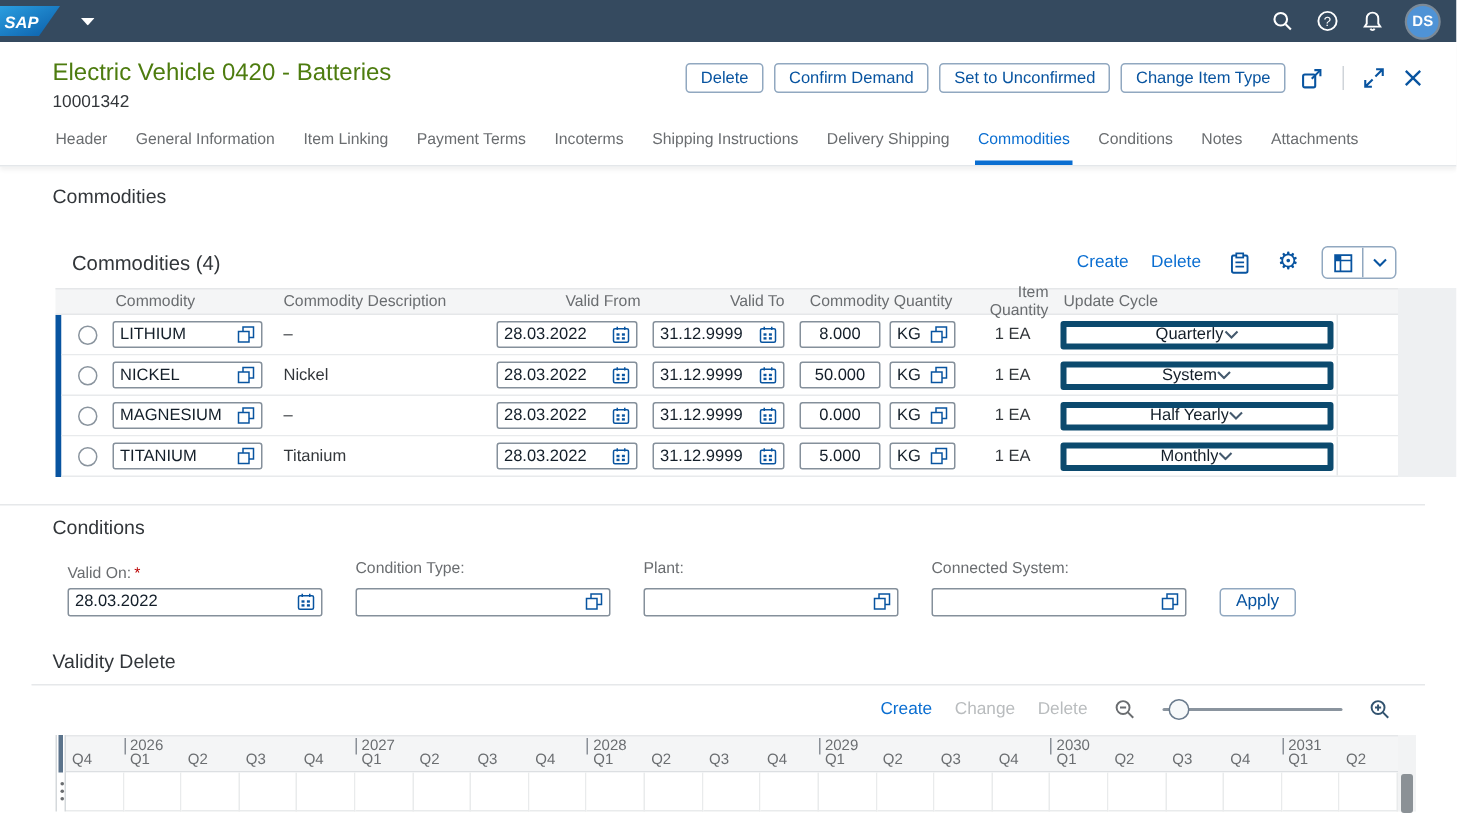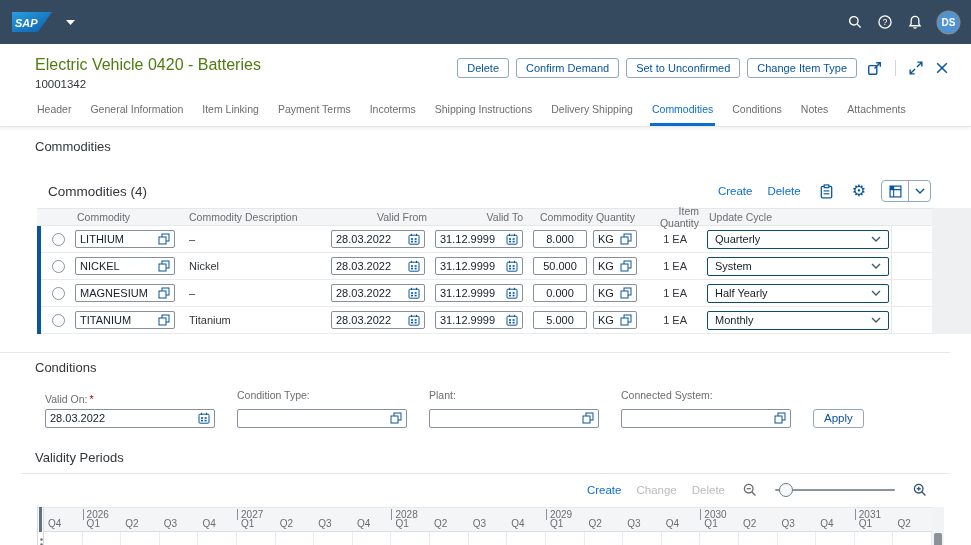--- a/index.html
+++ b/index.html
@@ -1,20 +1,20 @@
 <!DOCTYPE html>
 <html><head>
 <meta charset="utf-8">
 <style>
   * { margin:0; padding:0; box-sizing:border-box; }
   html,body { width:971px; height:545px; overflow:hidden; }
   body { font-family:"Liberation Sans", sans-serif; background:#fff; color:#32363a; position:relative; }
 
   
-  .shell { height:44px; background:#354a5f; display:flex; align-items:center; padding:0 12px 0 12px; }
+  .shell { height:28px; background:#354a5f; display:flex; align-items:center; padding:0 12px 0 0; }
   .shell-left { display:flex; align-items:center; gap:14px; flex:1; }
   .app-title { color:#fff; font-size:12px; font-weight:bold; letter-spacing:.2px; }
   .shell-right { display:flex; align-items:center; gap:16px; }
   .avatar { width:21px; height:21px; border-radius:50%; background:#4f93d6; color:#fff; font-size:10px;
             font-weight:bold; display:flex; align-items:center; justify-content:center;
             box-shadow:0 0 0 1.5px rgba(255,255,255,.35); cursor:pointer; }
 
   
   .objheader { background:#fff; padding:12px 20px 0 35px; border-bottom:1px solid #e4e7ea;
                box-shadow:0 2px 3px rgba(0,0,0,.06); position:relative; z-index:2; }
@@ -69,22 +69,22 @@
   .t-head > div { padding:0 2px; }
   .h-vfrom,.h-vto,.h-qty,.h-iqty { text-align:right; display:block; }
   .radio { width:13px; height:13px; border:1px solid #8a949e; border-radius:50%; background:#fff; cursor:pointer; }
   .inp { display:inline-flex; align-items:center; justify-content:space-between; gap:4px;
          height:18px; background:#fff; border:1px solid #85909b; border-radius:2px;
          padding:0 4px; cursor:text; }
   .inp-txt { font-size:11px; color:#131e29; white-space:nowrap; overflow:hidden; }
   .w100 { width:100px; } .w94 { width:94px; } .w88 { width:88px; }
   .inp.num { width:54px; justify-content:center; }
   .inp.unit { width:44px; }
-  .select { display:inline-flex; align-items:center; justify-content:space-between; width:182px; height:19px;
-            background:#fff; border:1px solid #0c4a6e; border-radius:2px; padding:0 7px; cursor:pointer; }
+  .select { display:inline-flex; align-items:center; justify-content:center; width:182px; height:19px;
+            background:#fff; border:4px solid #0c4a6e; border-radius:2px; padding:0 7px; cursor:pointer; }
 
   
   .divider { border-top:1px solid #e6e8ea; margin:18px 21px 0 0; }
   .st-conditions { margin-top:7px; }
   .filterbar { display:flex; align-items:flex-end; gap:22px; margin:14px 0 0 45px; }
   .ffield .flabel { font-size:10.5px; color:#6a6d70; margin-bottom:3px; }
   .req { color:#bb0000; margin-left:2px; }
   .ffield .inp { width:170px; height:19px; }
   .apply-btn { height:19px; padding:0 10px; background:#fff; border:1px solid #91a8c0; border-radius:3px;
                color:#0854a0; font-size:11.5px; font-family:inherit; cursor:pointer; }
@@ -546,21 +546,21 @@
     <div class="ffield"><div class="flabel">Connected System:</div><span class="inp">
         <span class="inp-txt"></span>
         <svg width="12" height="12" viewBox="0 0 12 12" style="flex:none;cursor:pointer">
           <rect x="4" y="1" width="7" height="7" fill="none" stroke="#0854a0"></rect>
           <rect x="1" y="4" width="7" height="7" fill="#fff" stroke="#0854a0"></rect>
         </svg>
       </span></div>
     <button class="apply-btn">Apply</button>
   </div>
 
-<div class="section-title st-validity">Validity Periods</div>
+<div class="section-title st-validity">Validity Delete</div>
 <div class="divider2"></div>
 
 <div class="gantt-toolbar">
   <button class="link-btn">Create</button>
   <button class="link-btn disabled">Change</button>
   <button class="link-btn disabled">Delete</button>
   <span class="icon-btn">
     <svg width="14" height="14" viewBox="0 0 13 13">
       <circle cx="5.3" cy="5.3" r="4" fill="none" stroke="#6a6d70" stroke-width="1.2"></circle>
       <line x1="8.3" y1="8.3" x2="11.6" y2="11.6" stroke="#6a6d70" stroke-width="1.2"></line>

